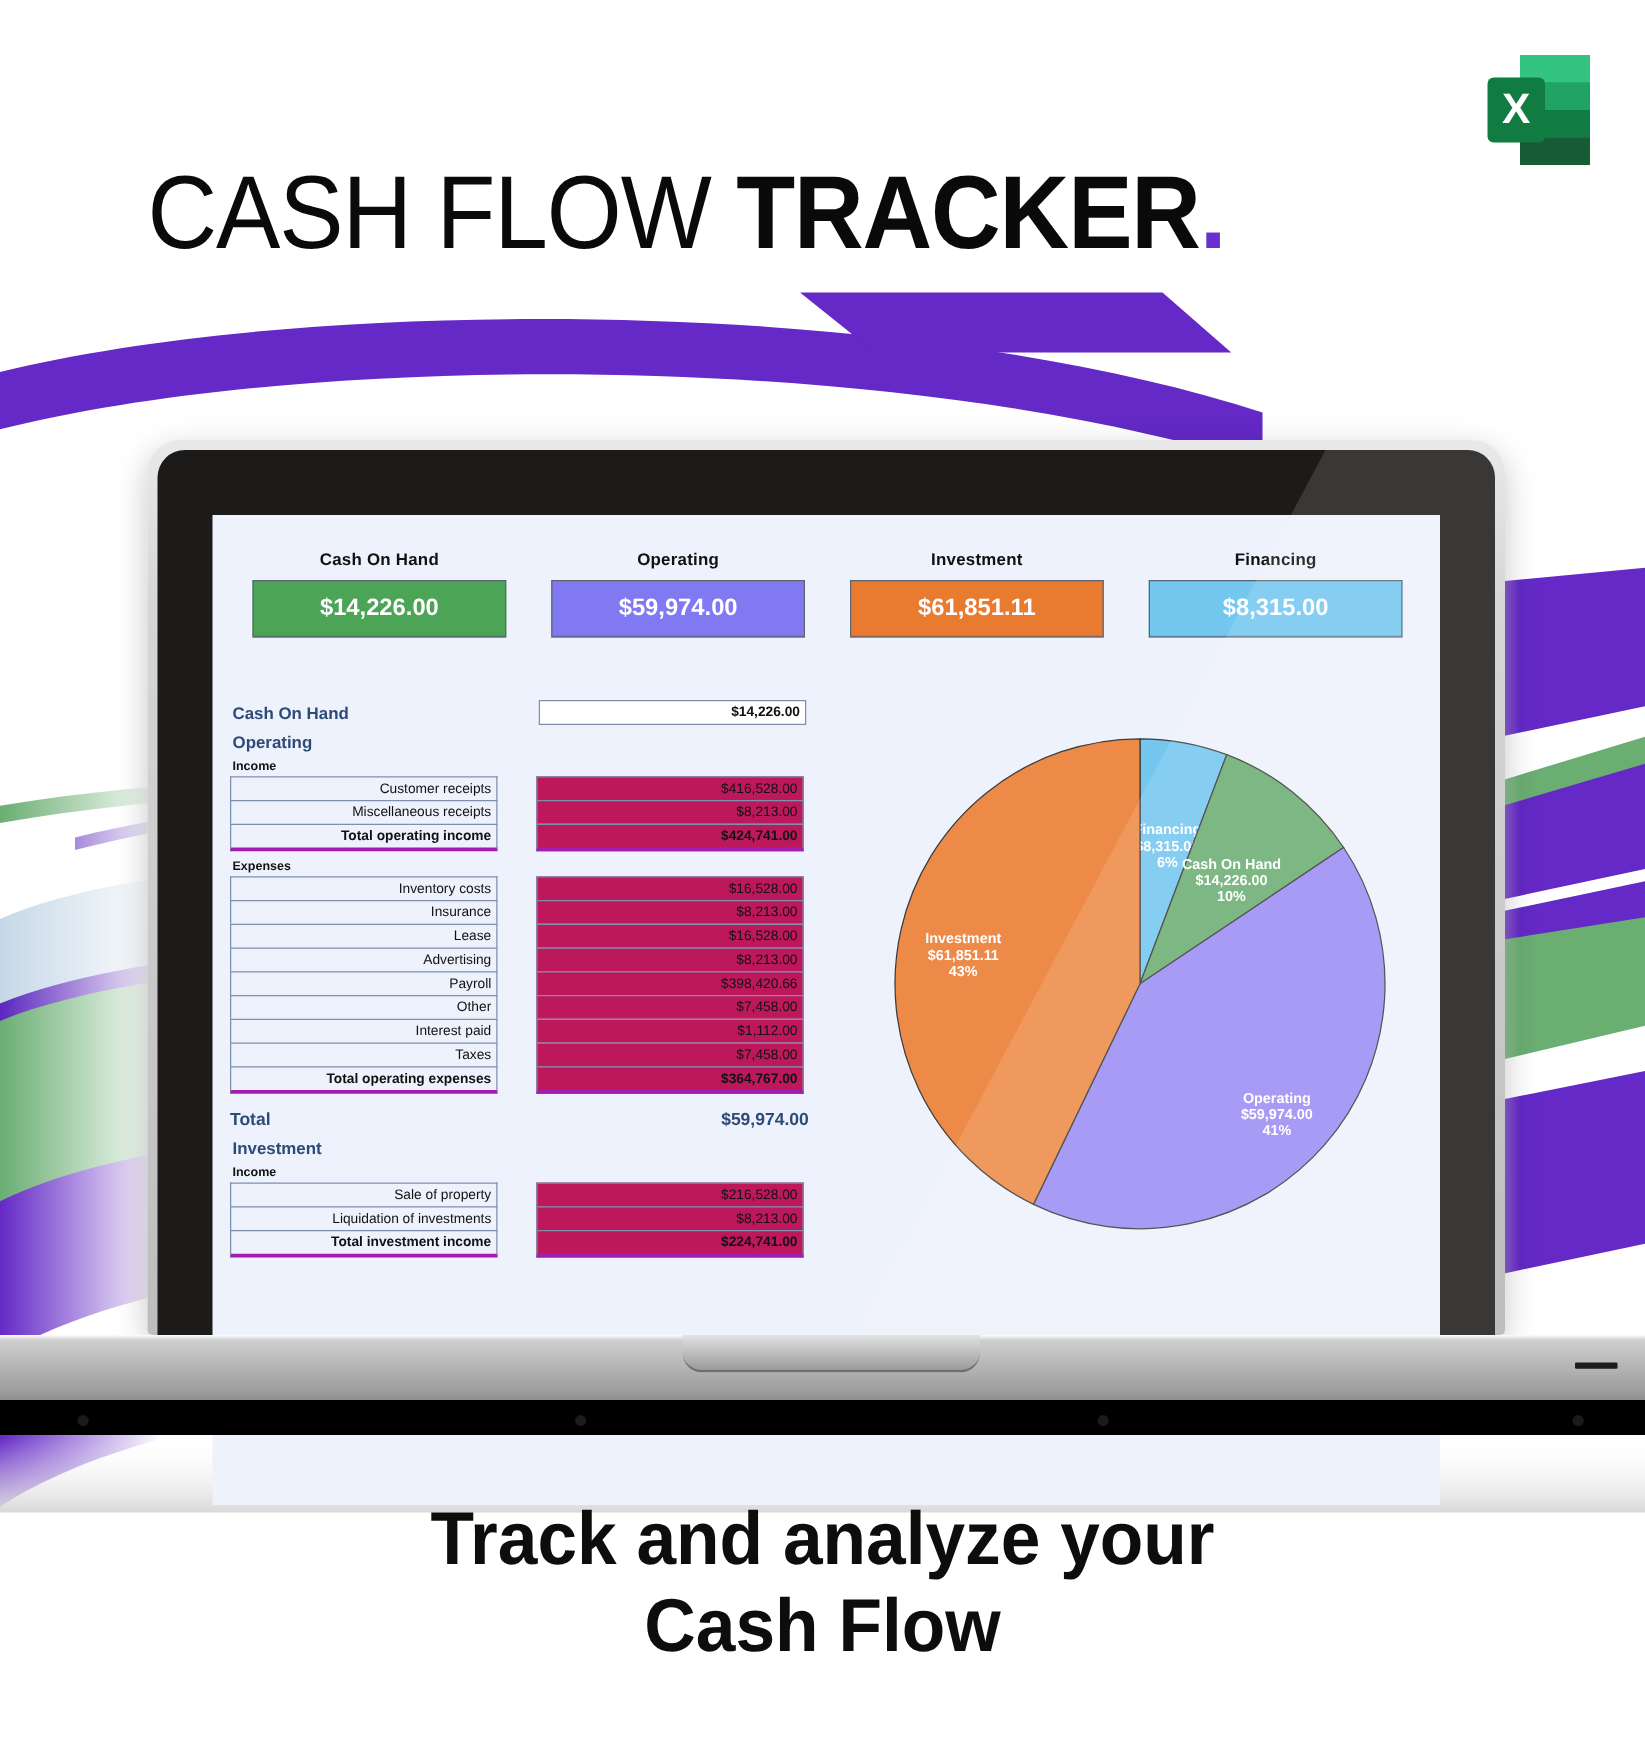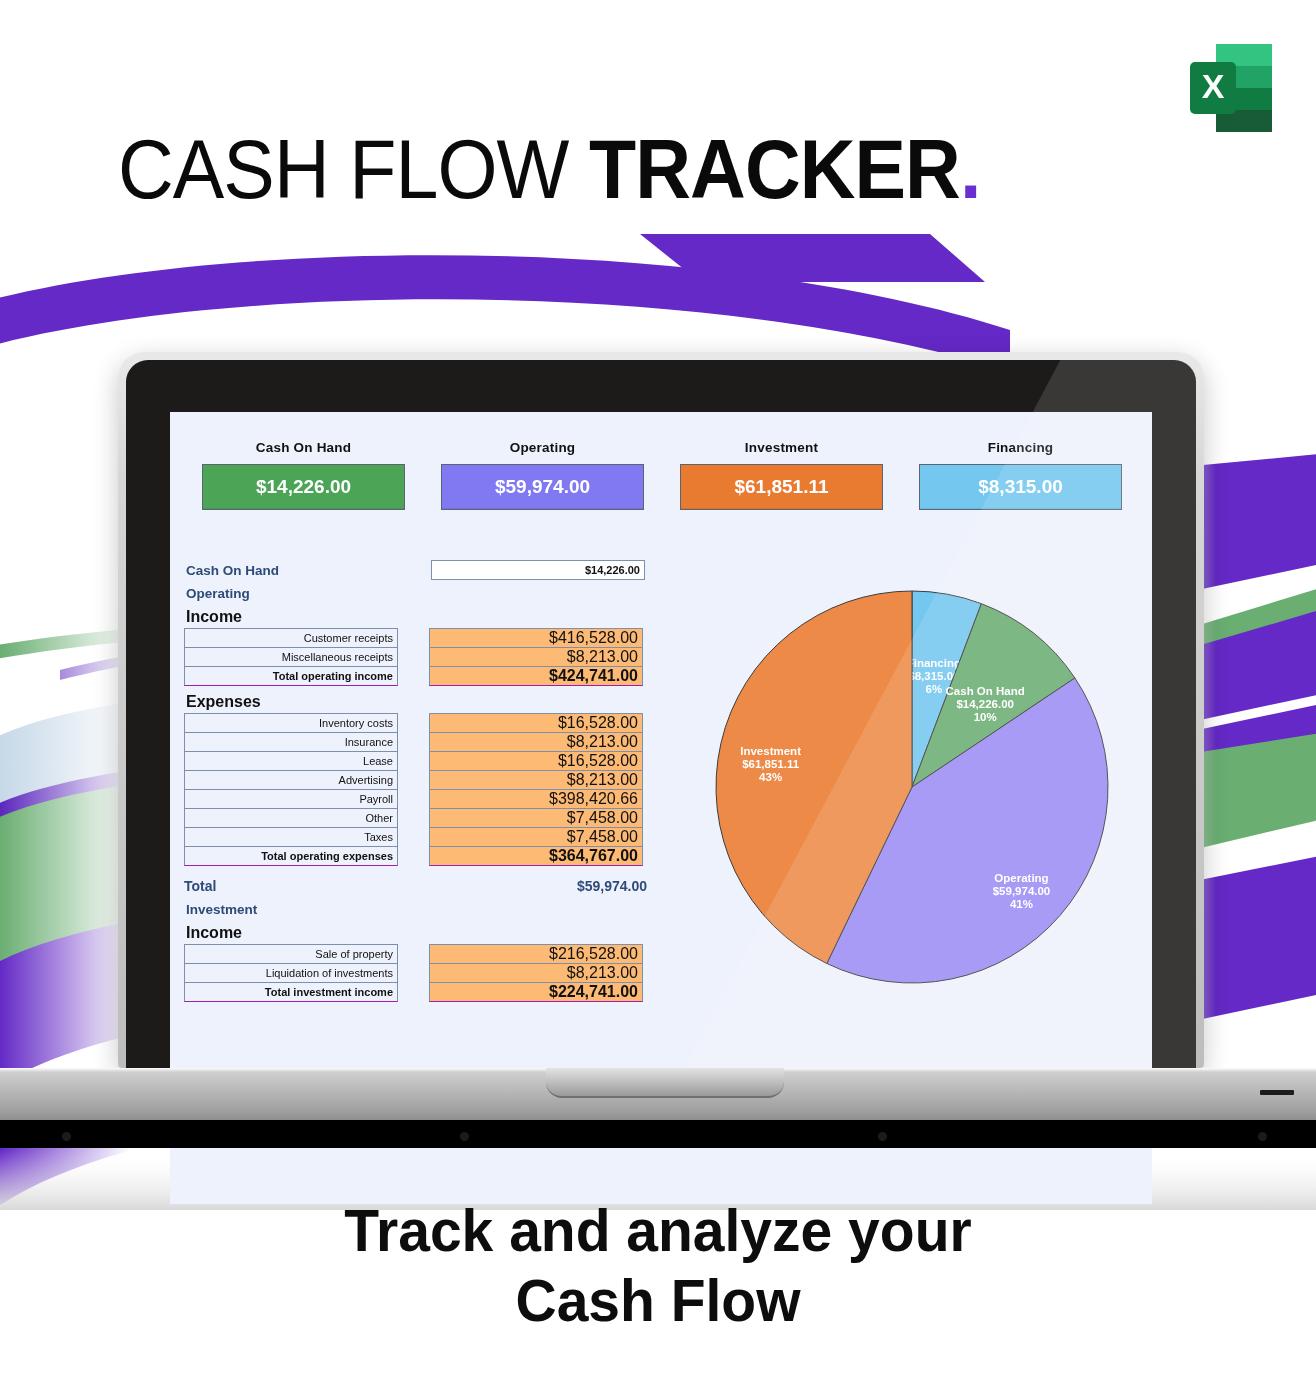--- a/index.html
+++ b/index.html
@@ -79,36 +79,36 @@
   .kpi-label{font-size:13.5px;font-weight:700;color:#111;margin-bottom:9px;letter-spacing:.2px;}
   .kpi-box{
     margin:0 18px;height:44px;line-height:44px;
     border:1px solid #5d6470;
     color:#fff;font-size:19px;font-weight:700;
     box-shadow:inset 0 -1px 0 rgba(0,0,0,.07);
   }
 
   .ledger{position:absolute;left:14px;top:148px;width:470px;}
   .sec-title{font-size:13.5px;font-weight:700;color:#2e4b78;margin:6px 0 6px 2px;}
-  .sub-title{font-size:16px;font-weight:700;color:#111;margin:7px 0 2px 2px;}
+  .sub-title{font-size:10px;font-weight:700;color:#111;margin:7px 0 2px 2px;}
 
   .rowline{display:flex;align-items:flex-end;}
   .lbl-cell{
     width:214px;box-sizing:border-box;
     border:1px solid #7e8fae;border-bottom:none;
     background:#edf2fc;text-align:right;padding:1px 4px 1px 2px;
     font-size:11px;line-height:16px;color:#111;
   }
   .val-cell{
     width:214px;box-sizing:border-box;margin-left:31px;
     border:1px solid #7e8fae;border-bottom:none;
-    background:#fdba74;text-align:right;padding:1px 4px 1px 2px;
-    font-size:16px;line-height:16px;color:#111;
-  }
-  .rowline.last .lbl-cell,.rowline.last .val-cell{border-bottom:1px solid #a21caf;}
+    background:#be185d;text-align:right;padding:1px 4px 1px 2px;
+    font-size:11px;line-height:16px;color:#111;
+  }
+  .rowline.last .lbl-cell,.rowline.last .val-cell{border-bottom:3px solid #a21caf;}
   .rowline.total .lbl-cell,.rowline.total .val-cell{font-weight:700;}
 
   .single{display:flex;align-items:center;margin-bottom:4px;}
   .single .k{width:214px;font-size:13.5px;font-weight:700;color:#2e4b78;padding-left:2px;}
   .single .v{
     width:214px;margin-left:31px;box-sizing:border-box;
     border:1px solid #7e8fae;background:#fff;text-align:right;
     padding:1px 4px;font-size:11px;line-height:16px;font-weight:700;color:#111;
   }
 
@@ -267,20 +267,24 @@
           </div>
           <div class="rowline">
             <div class="lbl-cell">Payroll</div>
             <div class="val-cell">$398,420.66</div>
           </div>
           <div class="rowline">
             <div class="lbl-cell">Other</div>
             <div class="val-cell">$7,458.00</div>
           </div>
           <div class="rowline">
+            <div class="lbl-cell">Interest paid</div>
+            <div class="val-cell">$1,112.00</div>
+          </div>
+          <div class="rowline">
             <div class="lbl-cell">Taxes</div>
             <div class="val-cell">$7,458.00</div>
           </div>
           <div class="rowline total last">
             <div class="lbl-cell">Total operating expenses</div>
             <div class="val-cell">$364,767.00</div>
           </div>
         </div>
 
         <div class="grandtotal">

